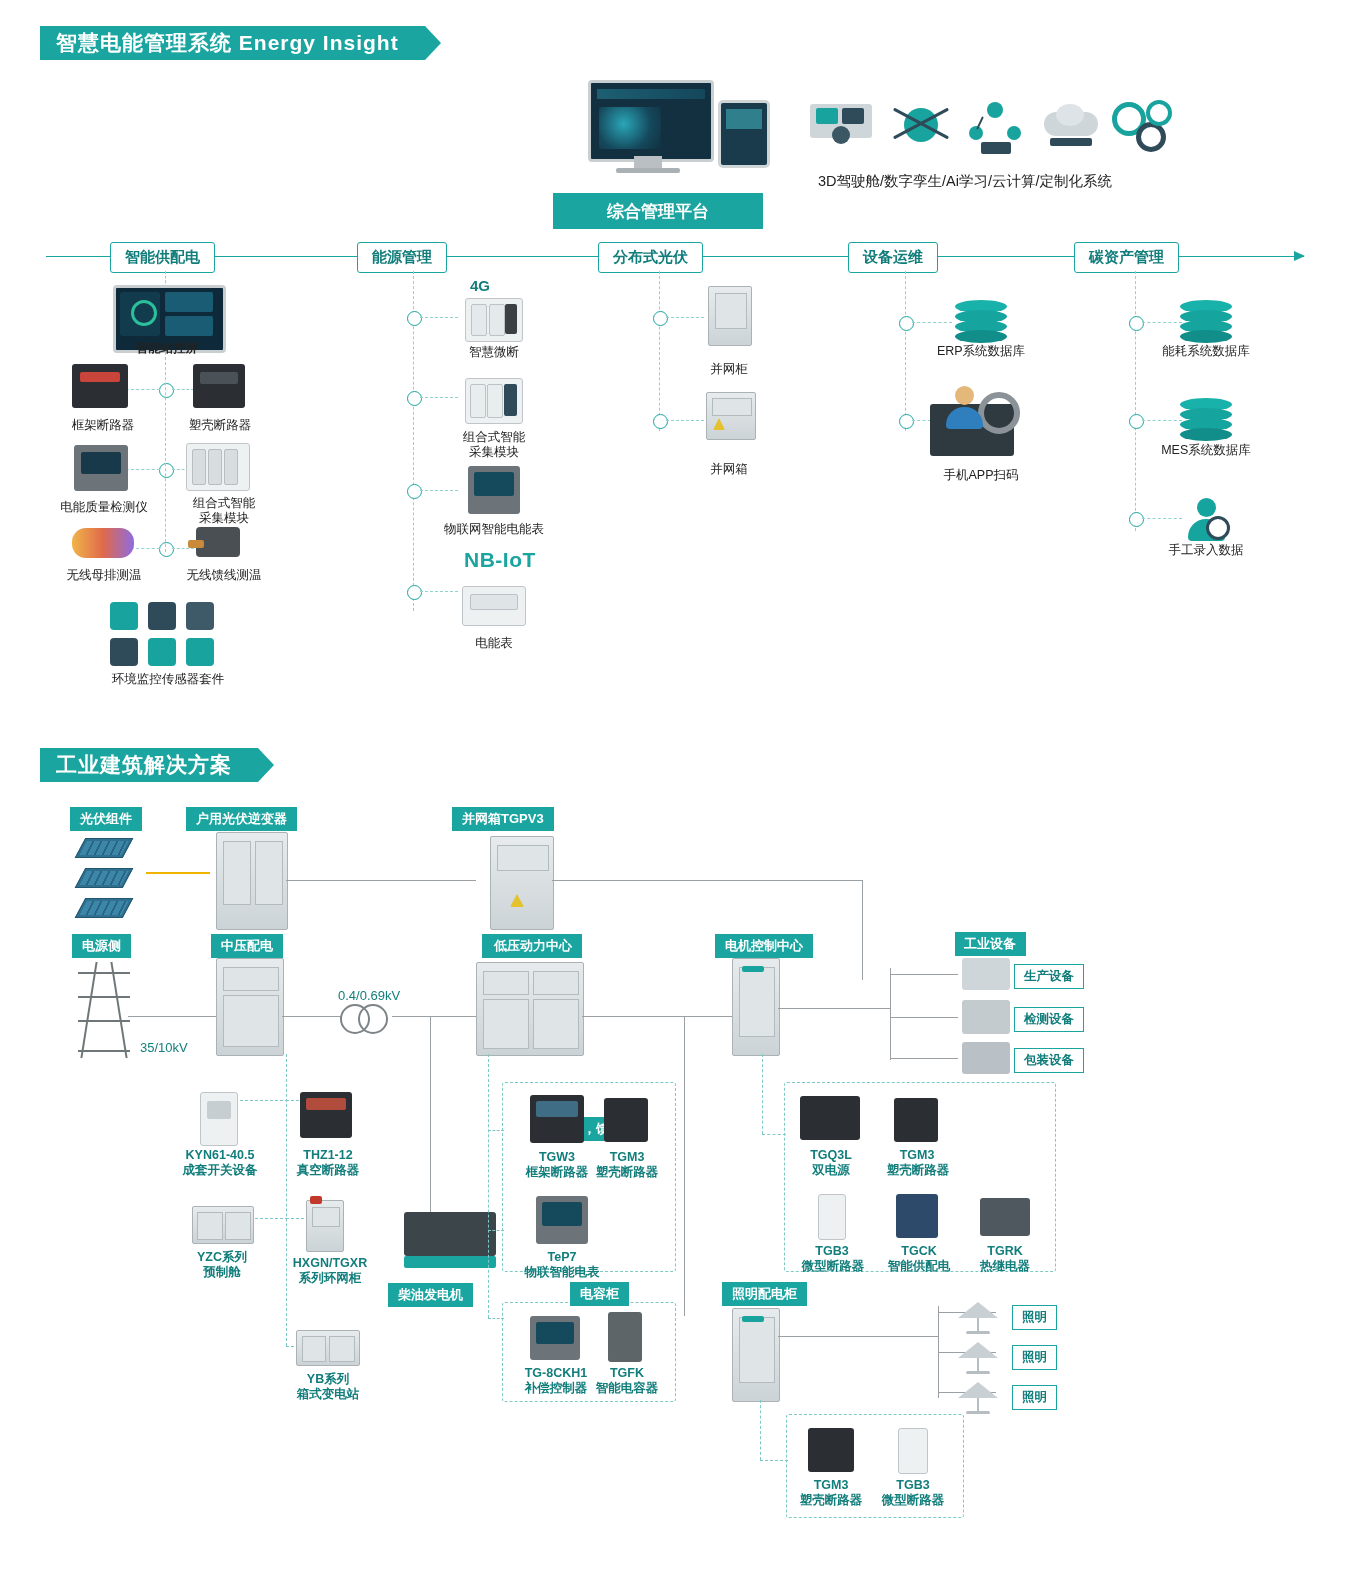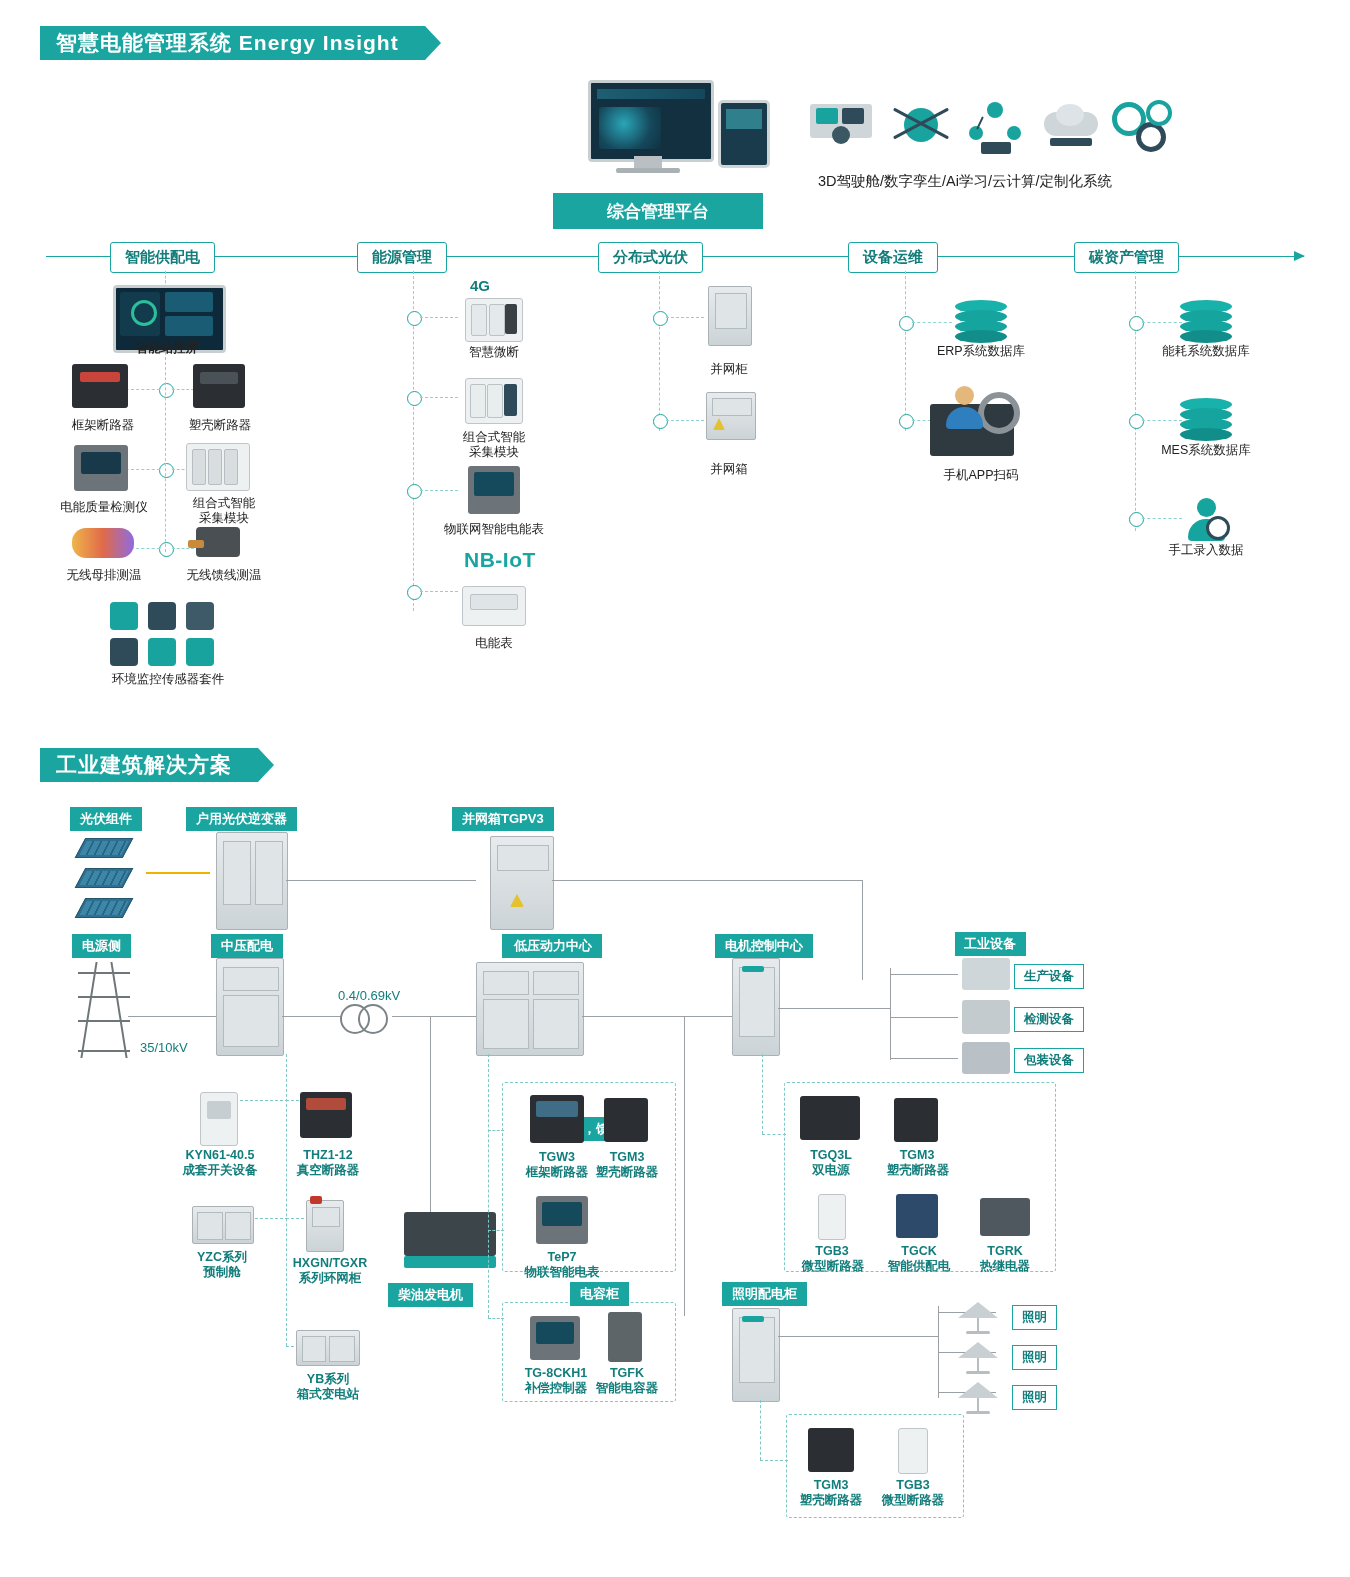--- a/index.html
+++ b/index.html
@@ -386,21 +386,21 @@
 
 <div class="cab" style="left:490px;top:836px;width:62px;height:92px;">
   <div class="d" style="left:6px;top:8px;width:50px;height:24px;"></div>
 </div>
 <div class="pic" style="left:510px;top:894px;width:14px;height:13px;background:#e3c22d;clip-path:polygon(50% 0,100% 100%,0 100%);"></div>
 <div class="ln-h" style="left:552px;top:880px;width:310px;"></div>
 <div class="ln-v" style="left:862px;top:880px;height:100px;"></div>
 
 <div class="tag" style="left:72px;top:934px;">电源侧</div>
 <div class="tag" style="left:211px;top:934px;">中压配电</div>
-<div class="tag" style="left:502px;top:934px;padding-left:12px;">低压动力中心</div>
+<div class="tag" style="left:482px;top:934px;padding-left:12px;">低压动力中心</div>
 <div class="tag" style="left:715px;top:934px;">电机控制中心</div>
 <div class="tag" style="left:955px;top:932px;padding-left:9px;">工业设备</div>
 
 <div class="tower" style="left:72px;top:962px;">
   <u style="top:10px;"></u>
     <u style="top:34px;"></u>
     <u style="top:58px;"></u>
     <u style="top:88px;"></u>
 </div>
 <div class="ln-h" style="left:128px;top:1016px;width:88px;"></div>

